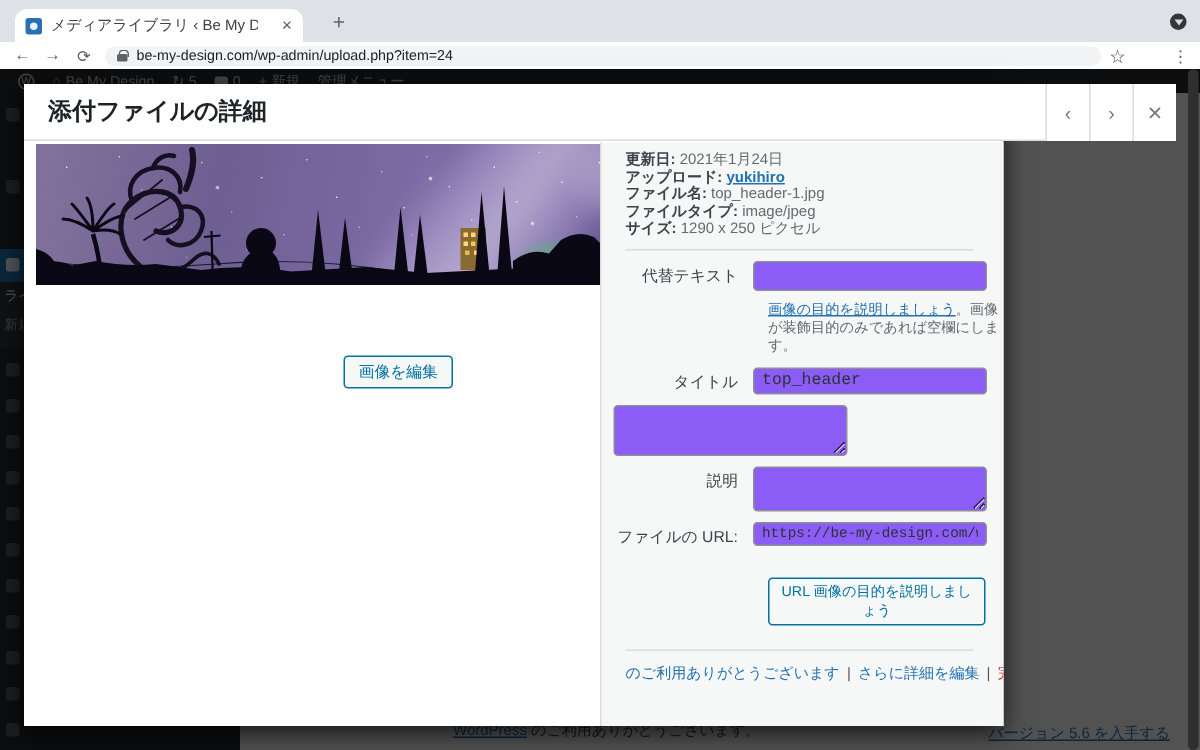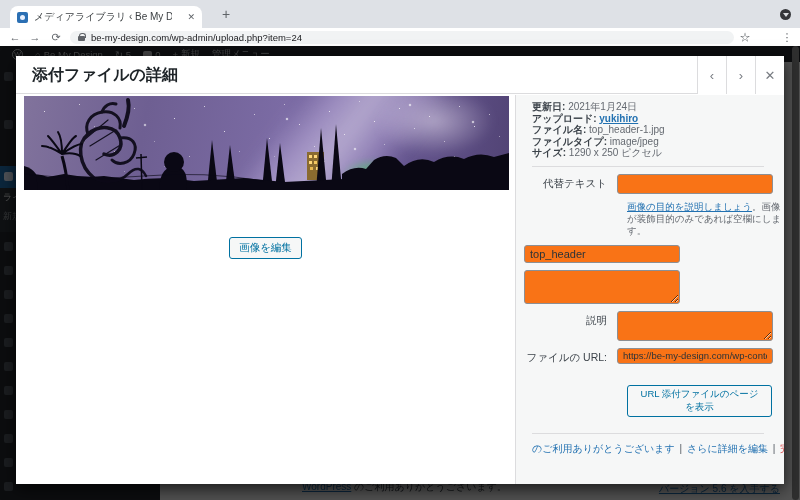--- a/index.html
+++ b/index.html
@@ -55,21 +55,21 @@
 
   .wp-footer-left { position:absolute; left:302px; top:434px; font-size:10px; color:#3c434a; white-space:nowrap; }
   .wp-footer-left a { color:#2271b1; text-decoration:underline; }
   .wp-footer-right { position:absolute; right:20px; top:436px; font-size:10px; }
   .wp-footer-right a { color:#2271b1; text-decoration:underline;margin-left:16px; }
   .page-scrollbar { position:absolute; right:1px; top:0; width:7px; height:454px; background:#8a8a8a; border-radius:4px; }
 
   .overlay { position:absolute; left:0; top:46px; width:800px; height:454px; background:rgba(0,0,0,0.66); z-index:5; }
 
   
-  .modal { position:absolute; left:16px; top:56px; width:768px; height:428px; background:#fff; z-index:10;
+  .modal { position:absolute; left:16px; top:56px; width:653px; height:428px; background:#fff; z-index:10;
            box-shadow:0 5px 15px rgba(0,0,0,.7); }
   .modal-header { position:absolute; left:0; top:0; width:768px; height:38px; border-bottom:1px solid #dcdcde; background:#fff; }
   .modal-title { position:absolute; left:16px; top:0; line-height:38px; font-size:16px; font-weight:700; color:#1d2327; }
   .mh-btn { position:absolute; top:0; width:29px; height:38px; border-left:1px solid #dcdcde; display:flex;
             align-items:center; justify-content:center; color:#787c82; font-size:13px; cursor:pointer; background:#fff; }
   .mh-prev { right:58px; } .mh-next { right:29px; } .mh-close { right:0; }
 
   .media-pane { position:absolute; left:0; top:39px; width:499px; height:389px; background:#fff; }
   .media-img { position:absolute; left:8px; top:1px; width:485px; height:94px; overflow:hidden;
                background:linear-gradient(100deg,#81739c 0%,#6e5f92 25%,#7b6ba4 52%,#6a5a96 72%,#514374 100%); }
@@ -101,22 +101,22 @@
 
   .details-panel { position:absolute; right:0; top:39px; width:269px; height:389px; background:#f6f7f7;
                    border-left:1px solid #dcdcde; padding:6px 12px 0 8px; overflow:hidden; }
   .meta { margin-left:8px; font-size:10px; color:#646970; line-height:11.5px; }
   .meta b { color:#3c434a; font-weight:700; }
   .meta a { color:#2271b1; text-decoration:underline;font-weight:bold; }
   .panel-hr { border:none; border-top:1px solid #dcdcde; margin:7px 8px 7px 8px; }
   .frow { display:flex; margin-bottom:7px; }
   .frow label { flex:0 0 93px; text-align:right; padding-right:10px; padding-top:3px; font-size:10.5px; color:#3c434a; }
   .fctl { flex:1; }
-  .fctl input, .fctl textarea { width:156px; border:1px solid #8c8f94; border-radius:3px; background:#f97316;
-         font-family:Liberation Sans, sans-serif; font-size:11px; color:#2c3338; padding:2px 5px; display:block; }
+  .fctl input, .fctl textarea { width:156px; border:1px solid #8c8f94; border-radius:3px; background:#8b5cf6;
+         font-family:Liberation Mono, monospace; font-size:11px; color:#2c3338; padding:2px 5px; display:block; }
   .in-alt { height:20px; }
   .in-title { height:18px; }
   .ta-caption { height:34px; resize:vertical; }
   .ta-desc { height:30px; resize:vertical; }
   .in-url { height:16px; font-size:9.5px !important; }
   .alt-help { margin:3px 0 8px 103px; width:158px; font-size:9.5px; line-height:12px; color:#646970; }
   .alt-help a { color:#2271b1; text-decoration:underline; }
   .copy-btn-row { margin:2px 0 0 103px; }
   .copy-btn { font-size:9.5px; padding:2px 8px; }
   .actions { margin:8px 0 0 8px; font-size:10px; white-space:nowrap; }
@@ -281,20 +281,21 @@
         <label>代替テキスト</label>
         <div class="fctl">
             <input class="in-alt" type="text" value="" style="">
           </div>
       </div>
       <div class="alt-help">
         <a>画像の目的を説明しましょう</a><span>。画像が装飾目的のみであれば空欄にします。</span>
       </div>
 
       <div class="frow">
+        <label>タイトル</label>
         <div class="fctl">
             <input class="in-title" type="text" value="top_header" style="">
           </div>
       </div>
 
       <div class="frow">
         <div class="fctl">
             <textarea class="ta-caption" style=""></textarea>
           </div>
       </div>
@@ -306,21 +307,21 @@
           </div>
       </div>
 
       <div class="frow" style="margin-bottom:20px">
         <label>ファイルの URL:</label>
         <div class="fctl">
             <input class="in-url" type="text" readonly="" value="https://be-my-design.com/wp-content/upl" style="">
           </div>
       </div>
       <div class="copy-btn-row">
-        <button class="btn-blue copy-btn">URL 添付ファイルのページを表示</button>
+        <button class="btn-blue copy-btn">URL 画像の目的を説明しましょう</button>
       </div>
 
       <hr class="panel-hr" style="margin-top:16px">
       <div class="actions">
         <a>のご利用ありがとうございます</a>
         <span class="sep">|</span>
         <a>さらに詳細を編集</a>
         <span class="sep">|</span>
         <a class="danger">完全に削除する</a>
       </div>

